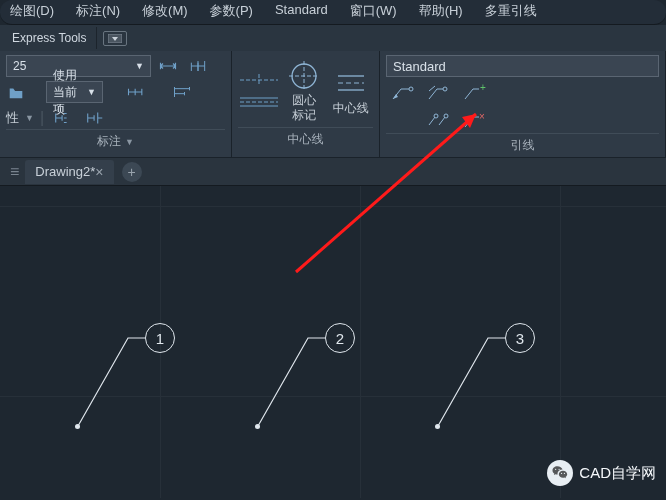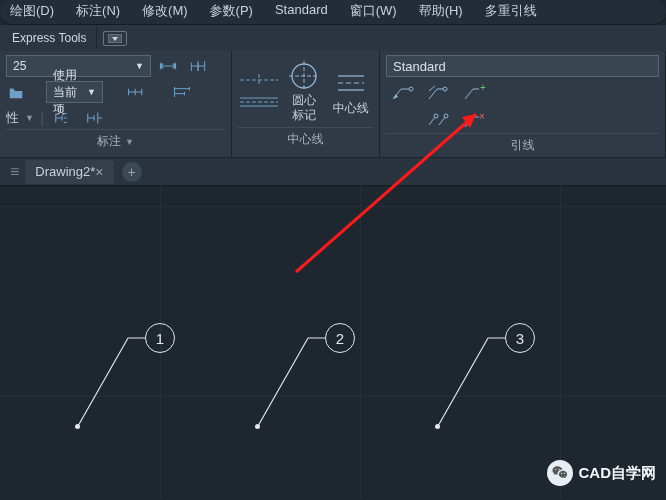--- a/index.html
+++ b/index.html
@@ -145,21 +145,21 @@
     border:1.5px solid #dfe6ec; border-radius:50%;
     display:flex; align-items:center; justify-content:center;
     color:#dfe6ec; font-size:15px;
     background:transparent;
   }
   .dot { position:absolute; width:5px; height:5px; border-radius:50%; background:#dfe6ec; }
   
   .watermark {
     position:absolute; right:10px; bottom:12px;
     display:flex; align-items:center; gap:6px;
-    color:#f5f8fb; font-size:15px; font-weight:700;
+    color:#f5f8fb; font-size:15px; font-weight:400;
   }
   .watermark .wx {
     width:26px; height:26px; border-radius:13px; background:#e8eef3;
     display:flex; align-items:center; justify-content:center;
   }
   
   .redarrow { position:absolute; pointer-events:none; }
 </style>
 </head>
 <body>

